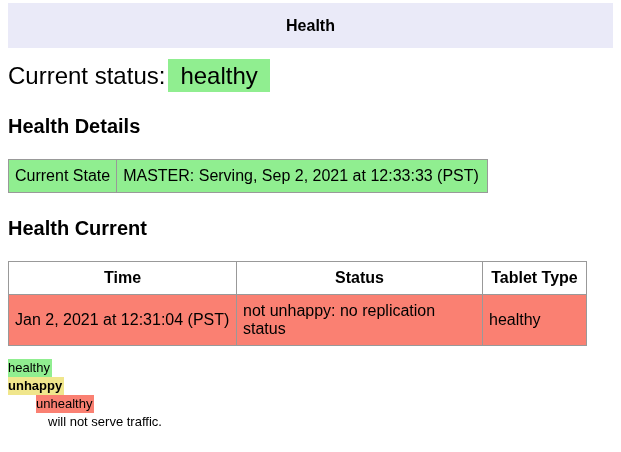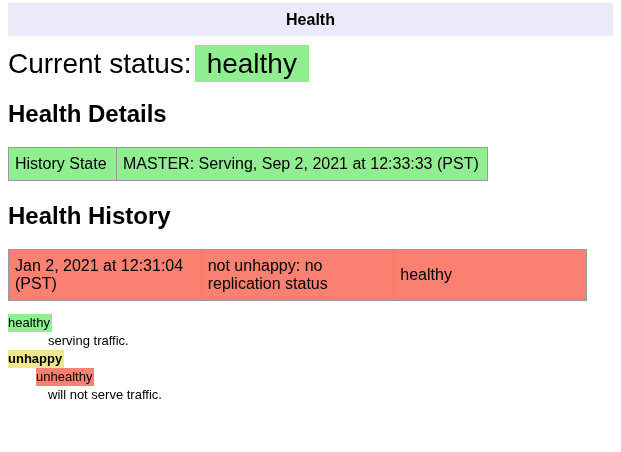--- a/index.html
+++ b/index.html
@@ -10,37 +10,37 @@
     font-family: "Liberation Sans", sans-serif;
   }
   body { padding: 0 8px; width: 621px; }
 
   .titlebar {
     margin-top: 3px;
     background-color: var(--color-header_bg);
     font-size: 16px;
     font-weight: bold;
     text-align: center;
-    padding: 8px 0;
+    padding: 14px 0;
     line-height: 17px;
   }
 
   .current-status {
     margin: 12px 0 0 0;
-    font-size: 28px;
+    font-size: 24px;
     line-height: 31px;
     white-space: nowrap;
   }
   .status-pill {
     padding: 3px 12px;
     margin-left: 3px;
   }
 
   h2 {
-    font-size: 24px;
+    font-size: 20px;
     font-weight: bold;
     margin: 21px 0 19px 0;
     line-height: 28px;
   }
 
   table {
     border-collapse: collapse;
     font-size: 16px;
   }
   td, th {
@@ -83,37 +83,41 @@
 <div class="titlebar">Health</div>
 
 <div class="current-status"><span>Current status:</span><span class="status-pill" data-state="healthy">healthy</span>
 </div>
 
 <h2>Health Details</h2>
 
 <table class="details-table">
   <tbody>
     <tr data-state="healthy">
-      <td class="label-cell">History State</td>
+      <td class="label-cell">Current State</td>
       <td>MASTER: Serving, Sep 2, 2021 at 12:33:33 (PST)</td>
     </tr>
   </tbody>
 </table>
 
-<h2>Health History</h2>
+<h2>Health Current</h2>
 
 <table class="history-table">
   <tbody>
+    <tr>
+      <th class="col-time">Time</th>
+      <th>Status</th>
+      <th class="col-type">Tablet Type</th>
+    </tr>
     <tr data-state="unhealthy">
       <td>Jan 2, 2021 at 12:31:04 (PST)</td>
       <td>not unhappy: no replication status</td>
       <td>healthy</td>
     </tr>
   </tbody>
 </table>
 
 <dl class="legend">
   <dt data-state="healthy">healthy</dt>
-  <dd>serving traffic.</dd>
   <dt data-state="unhappy">unhappy</dt>
   <dt data-state="unhealthy">unhealthy</dt>
   <dd>will not serve traffic.</dd>
 </dl>
 
 </body></html>

